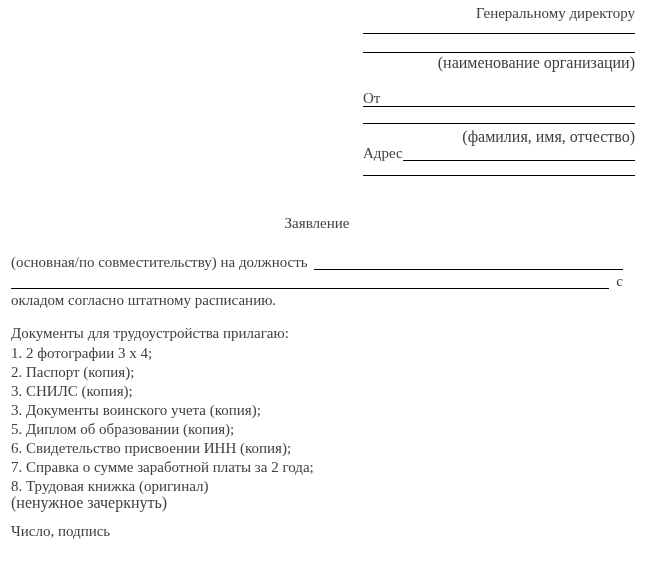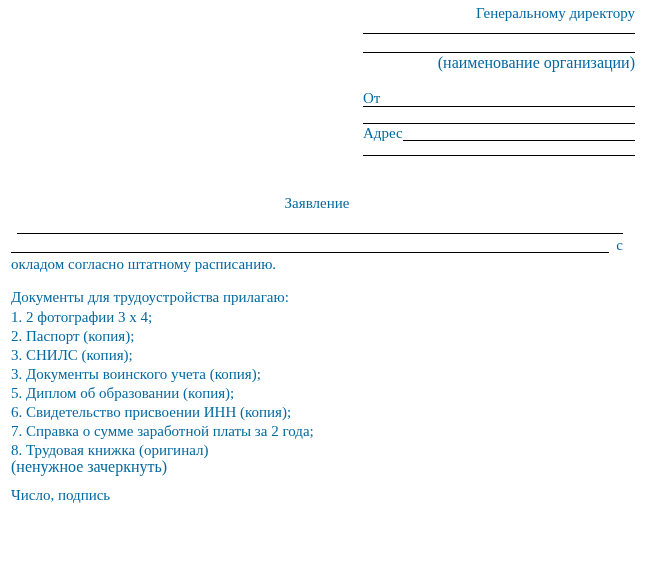--- a/index.html
+++ b/index.html
@@ -2,21 +2,21 @@
 <html lang="ru"><head>
 <meta charset="utf-8">
 <style>
   * { margin: 0; padding: 0; box-sizing: border-box; }
   html, body { background: #ffffff; }
   .page {
     position: relative;
     width: 647px;
     height: 567px;
     background: #ffffff;
-    color: #0369a1;
+    color: #404040;
     font-family: "Liberation Serif", "DejaVu Serif", serif;
     font-size: 15px;
     overflow: hidden;
   }
 
   
   .header { margin-left: 363px; width: 272px; }
   .h-title { padding-top: 6px; line-height: 15px; text-align: right; white-space: nowrap; }
   .h-line { border-bottom: 1px solid #000; }
   .h-line1 { height: 13px; }
@@ -53,32 +53,34 @@
   <div class="header">
     <div class="h-title">Генеральному директору</div>
     <div class="h-line h-line1"></div>
     <div class="h-line h-line2"></div>
     <div class="h-cap">(наименование организации)</div>
     <div class="h-row h-from">
       <span class="h-label">От</span>
       <span class="fill"></span>
     </div>
     <div class="h-line h-line3"></div>
+    <div class="h-cap h-cap2">(фамилия, имя, отчество)</div>
     <div class="h-row h-addr">
       <span class="h-label">Адрес</span>
       <span class="fill"></span>
     </div>
     <div class="h-line h-line4"></div>
   </div>
 
   <div class="body">
     <div class="doc-title">Заявление</div>
 
     <div class="para">
       <div class="p-line flex">
+        <span>(основная/по совместительству) на должность</span>
         <span class="fill f-pos"></span>
       </div>
       <div class="p-line flex">
         <span class="fill"></span>
         <span class="suffix">с</span>
       </div>
       <div class="p-line">окладом согласно штатному расписанию.</div>
     </div>
 
     <div class="docs-head">Документы для трудоустройства прилагаю:</div>

